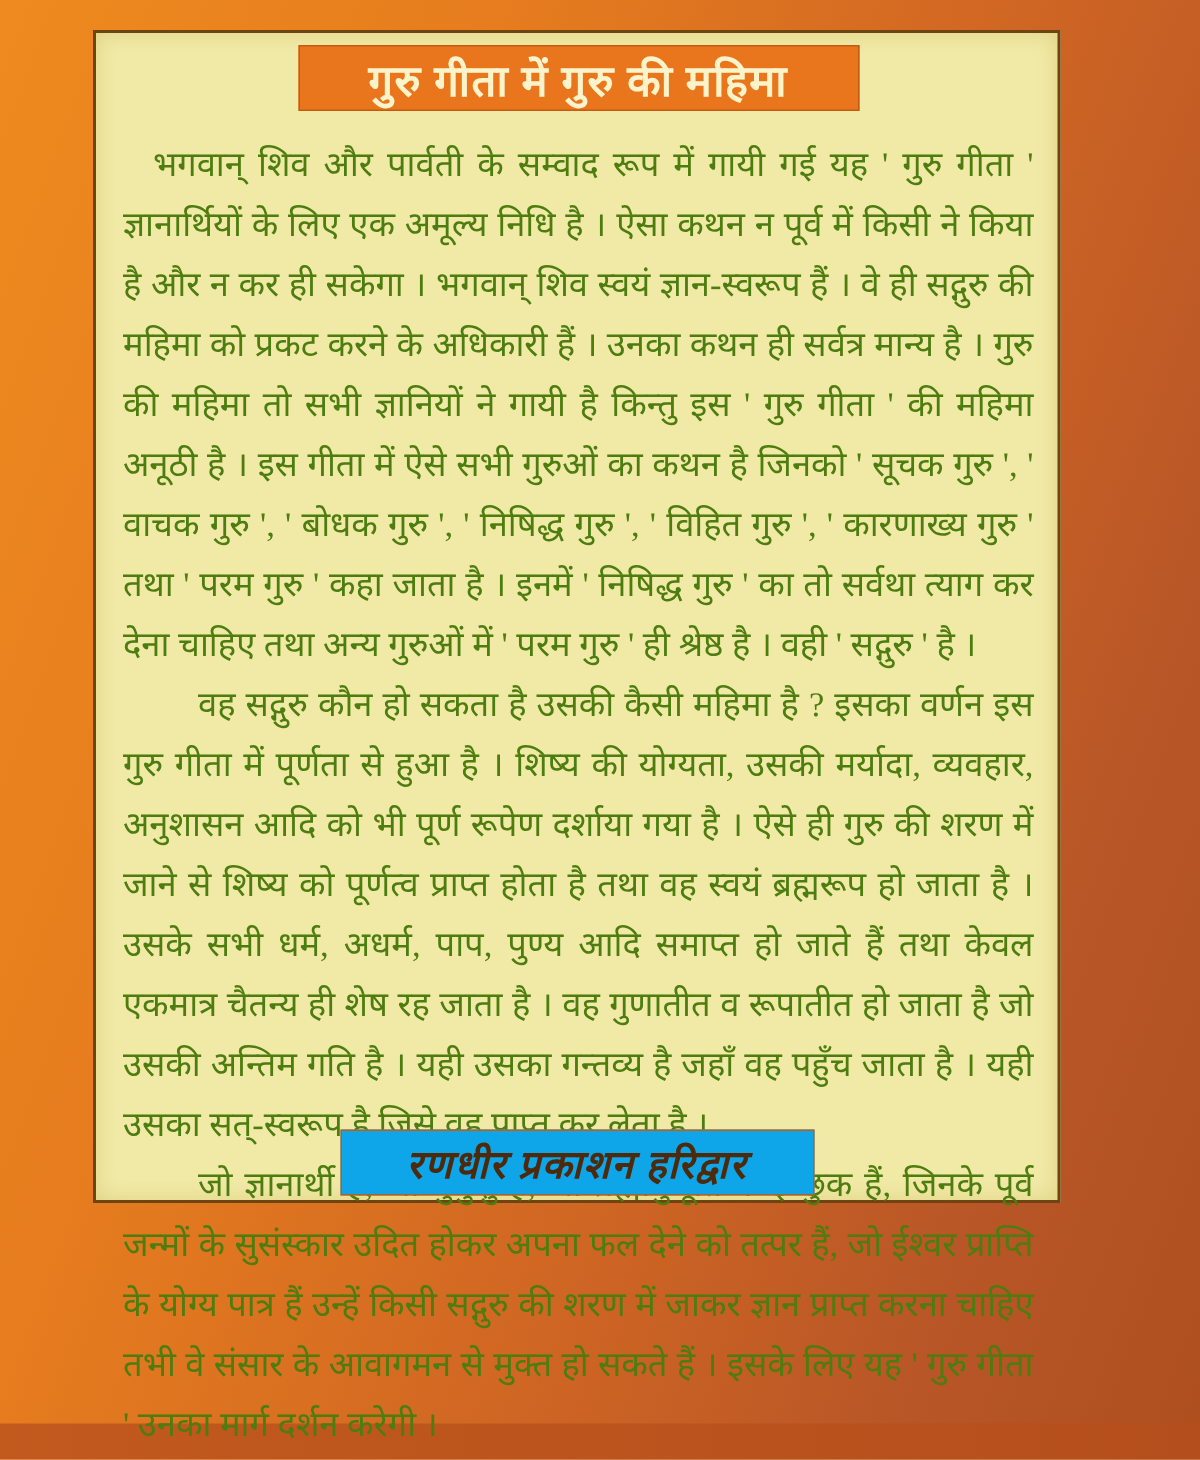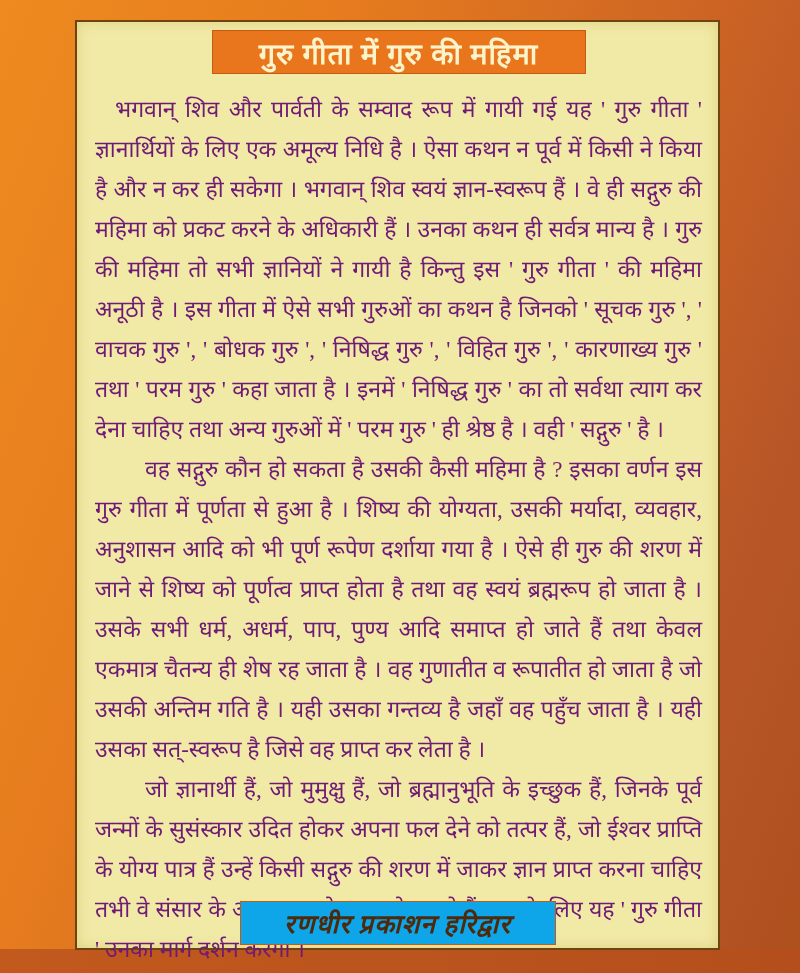--- a/index.html
+++ b/index.html
@@ -22,24 +22,24 @@
   }
   
   .bottom-strip {
     position: absolute;
     left: 0; right: 0; bottom: 0;
     height: 24px;
     background: linear-gradient(90deg, #C25A1E, #B44E1C);
   }
   .panel {
     position: absolute;
-    left: 75px;
+    left: 62px;
     top: 20px;
     width: 645px;
-    height: 930px;
+    height: 782px;
     box-sizing: border-box;
     background: #F1EAA7;
     border: 2px solid #6E4512;
     box-shadow: inset 0 0 14px rgba(190,160,60,0.35);
     padding: 6px 16px 0 18px;
   }
   .title-banner {
     width: 372px;
     height: 42px;
     margin: 2px auto 16px auto;
@@ -50,21 +50,21 @@
     justify-content: center;
   }
   .title-banner span {
     color: #FBF4CB;
     font-size: 29px;
     font-weight: bold;
     letter-spacing: 1px;
     white-space: nowrap;
   }
   .body-text {
-    color: #701a75;
+    color: #4d7c0f;
     font-size: 23px;
     line-height: 40px;
   }
   .para {
     margin: 0;
     text-align: justify;
     text-indent: 50px;
   }
   .para.first {
     text-indent: 20px;

